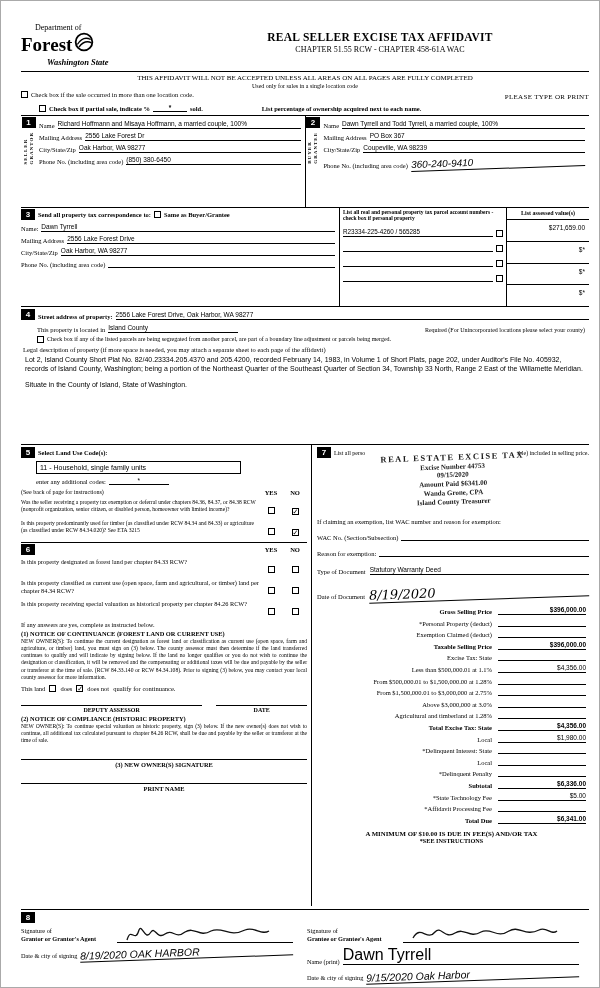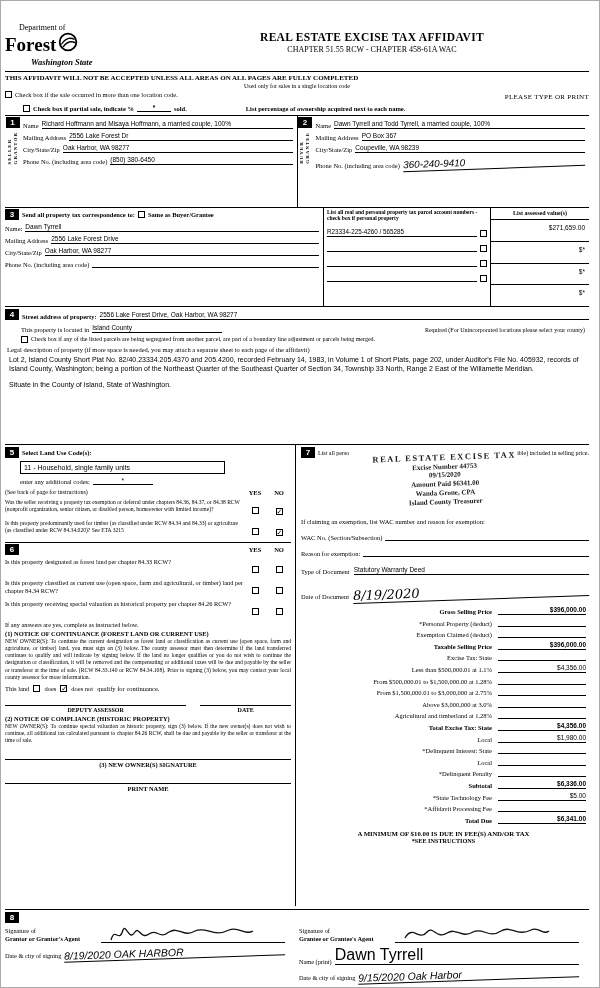--- a/index.html
+++ b/index.html
@@ -1,40 +1,40 @@
 <!DOCTYPE html>
 <html><head>
 <meta charset="utf-8">
 <style>
   * { margin:0; padding:0; box-sizing:border-box; }
   html,body { background:#fff; }
   body { font-family:"Liberation Serif","DejaVu Serif",serif; color:#000; }
   .page { width:600px; height:988px; border:1px solid #aaa; background:#fff;
-          padding:22px 10px 0 4px; overflow:hidden; position:relative; }
+          padding:22px 10px 0 20px; overflow:hidden; position:relative; }
   .grow { flex:1; }
   .bold { font-weight:bold; }
   .hand { font-family:"DejaVu Serif",serif; font-style:italic; transform:rotate(-2deg); display:inline-block; }
 
   .cb { display:inline-block; width:7px; height:7px; border:1px solid #000; line-height:6px;
         font-size:7px; text-align:center; vertical-align:-1px; background:#fff; flex:none; }
   .badge { display:inline-block; min-width:14px; height:11px; background:#000; color:#fff;
            font:bold 8px/11px "Liberation Sans",sans-serif; text-align:center; padding:0 1px; flex:none; }
 
   
   .hdr { display:flex; }
   .logo { width:150px; }
   .dept-small { font-size:8px; margin-left:14px; }
   .dept-big { font-size:19px; font-weight:bold; display:flex; align-items:center; gap:2px; }
   .dept-sub { font-size:8.5px; font-style:italic; margin-left:26px;font-weight:bold; }
   .titleblock { flex:1; text-align:center; padding-top:8px; }
   .title { font-size:11.5px; font-weight:bold; letter-spacing:0.3px; }
   .subtitle { font-size:8px; margin-top:2px; }
   .receipt { width:110px; font-size:7px; text-align:center; padding-top:10px; line-height:1.3; }
 
-  .warnline { border-top:1.5px solid #000; margin-top:4px; padding-top:2px; font-weight:bold; font-size:7px; }
+  .warnline { border-top:1.5px solid #000; margin-top:4px; padding-top:2px; text-align:center; font-weight:normal; font-size:7px; }
   .usedonly { text-align:center; font-size:6px; margin:1px 0 2px; }
 
   .checks { font-size:6.5px; }
   .chk1 { display:flex; align-items:flex-start; gap:3px; }
   .chk1-lbl { width:180px; line-height:1.2; }
   .ptp { margin-left:auto; font-size:7px; letter-spacing:0.3px; padding-top:2px; }
   .chk2 { display:flex; align-items:flex-end; gap:3px; margin:3px 0 3px 18px; font-weight:bold; }
   .pct-line { border-bottom:1px solid #000; width:34px; text-align:center; font-family:"Liberation Sans",sans-serif; }
   .own-note { margin-left:56px; font-weight:bold; }
 
@@ -153,21 +153,21 @@
         <span>
           <svg width="20" height="20" viewBox="0 0 24 24">
               <circle cx="12" cy="12" r="10" fill="none" stroke="#000" stroke-width="2.2"></circle>
               <path d="M4 15 Q11 4 20 9 M6 18 Q13 9 21 13" stroke="#000" fill="none" stroke-width="1.6"></path>
             </svg>
         </span>
       </div>
       <div class="dept-sub">Washington State</div>
     </div>
     <div class="titleblock">
-      <div class="title">REAL ESTATE EXCISE TAX AFFIDAVIT</div>
+      <div class="title">REAL SELLER EXCISE TAX AFFIDAVIT</div>
       <div class="subtitle">CHAPTER 51.55 RCW - CHAPTER 458-61A WAC</div>
     </div>
   </div>
 
   <div class="warnline">THIS AFFIDAVIT WILL NOT BE ACCEPTED UNLESS ALL AREAS ON ALL PAGES ARE FULLY COMPLETED</div>
   <div class="usedonly">Used only for sales in a single location code</div>
 
   <div class="checks">
     <div class="chk1">
       <span class="cb"></span>

